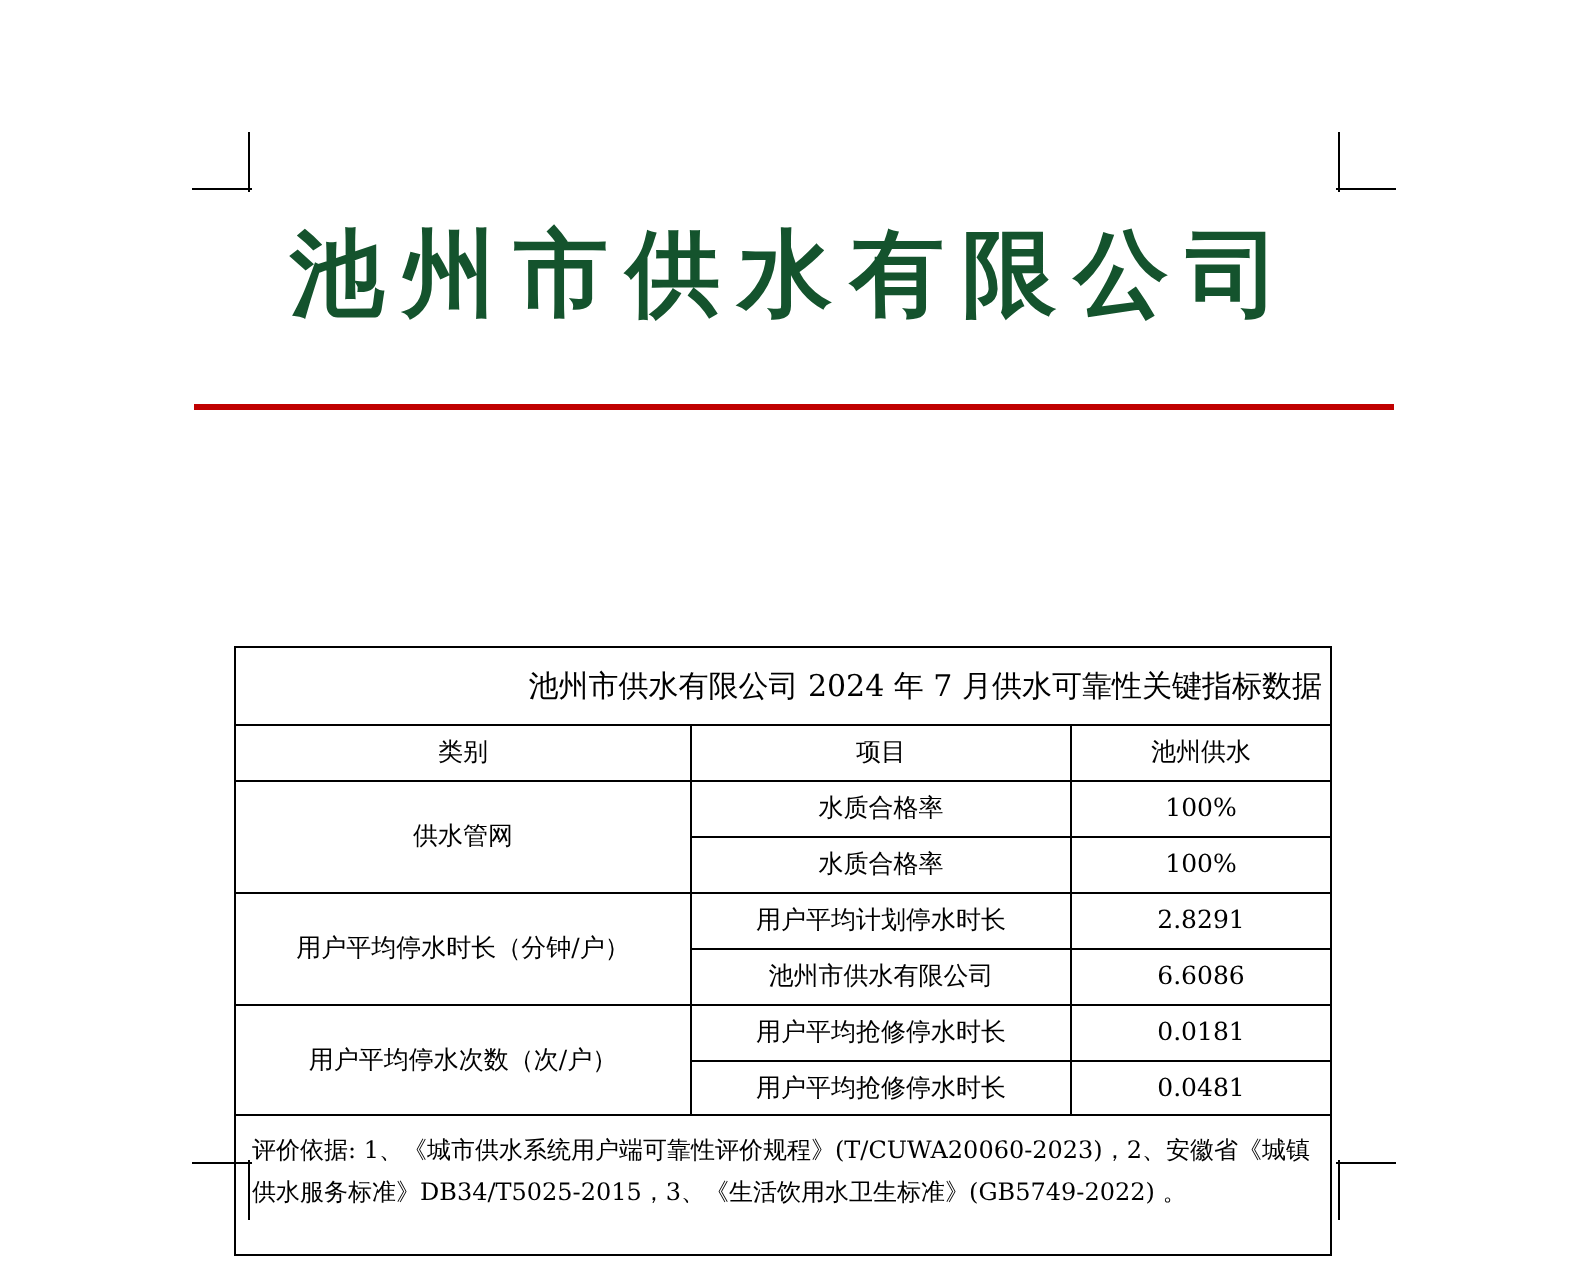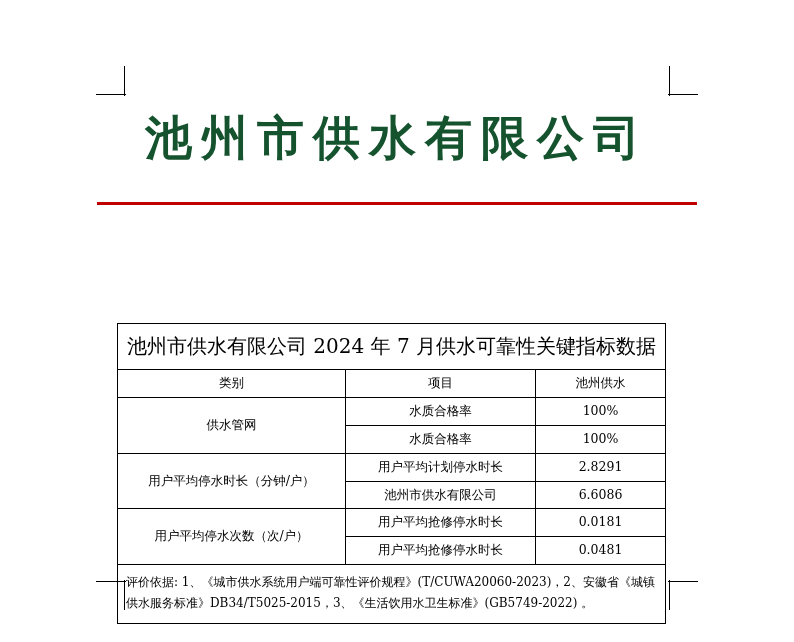--- a/index.html
+++ b/index.html
@@ -103,26 +103,27 @@
     color: #000;
   }
   table.data td {
     border: 1px solid #000;
     text-align: center;
     vertical-align: middle;
     padding: 5px 2px;
     line-height: 1.35;
   }
   table.data td.caption {
-    font-size: 20px;
+    font-size: 15px;
     padding: 9px 4px;
+    text-align: right;
   }
   table.data td.note {
     text-align: left;
-    padding: 7px 8px 10px 8px;
+    padding: 7px 8px 21px 8px;
     font-size: 12px;
     line-height: 1.7;
   }
   .col-a { width: 228px; }
   .col-b { width: 190px; }
   .col-c { width: 130px; }
 </style>
 </head>
 <body>
 

